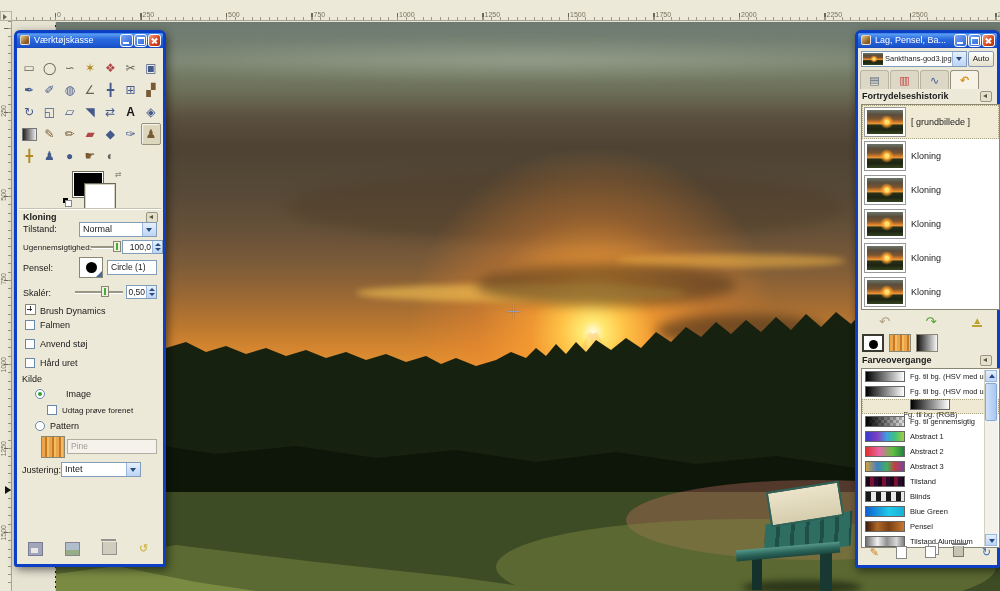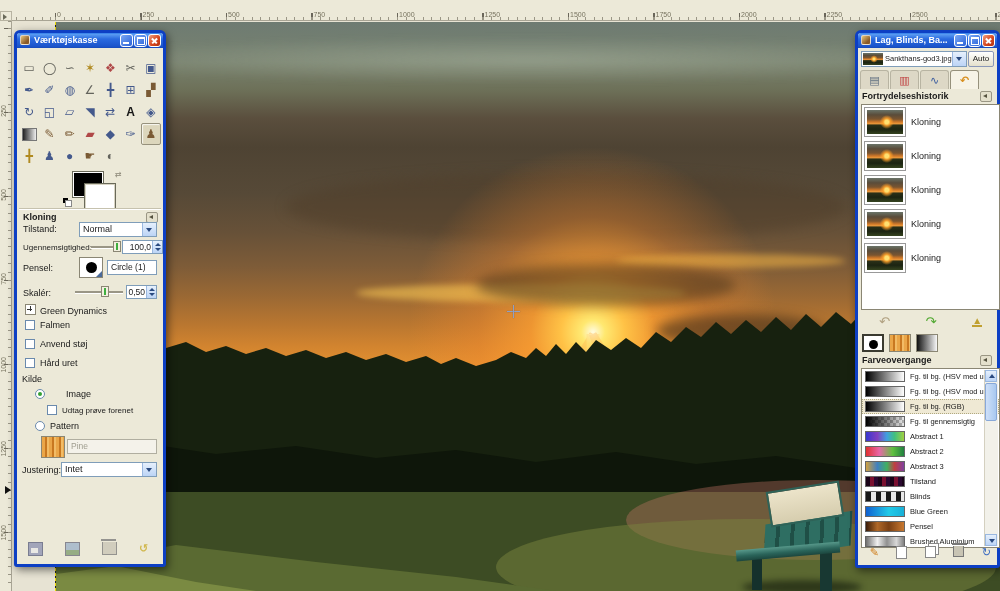--- a/index.html
+++ b/index.html
@@ -53,21 +53,21 @@
   .bench .shadow{position:absolute;left:6px;top:96px;width:120px;height:14px;border-radius:50%;background:rgba(10,16,8,.55);filter:blur(3px);}
   .cross{position:absolute;left:451px;top:283px;width:13px;height:13px;}
   .cross i{position:absolute;background:#8fa0c4;box-shadow:0 0 1px #3c4a70;}
   .cross .ch{left:0;top:6px;width:13px;height:1px;}
   .cross .cv{left:6px;top:0;width:1px;height:13px;}
 
   
   .win{background:#ece9d8;border:3px solid #0d3fc4;border-radius:6px 6px 3px 3px;box-shadow:2px 3px 9px rgba(0,0,0,.5);box-sizing:border-box;}
   .tbar{position:absolute;left:0;top:0;right:0;height:15px;border-radius:3px 3px 0 0;
     background:linear-gradient(180deg,#2a78e8 0%,#5a9cf2 8%,#2a6ae0 40%,#1c55cc 88%,#164aba 100%);
-    color:#fff;font-weight:bold;font-size:9px;line-height:15px;padding-left:17px;box-sizing:border-box;white-space:nowrap;}
+    color:#fff;font-weight:normal;font-size:9px;line-height:15px;padding-left:17px;box-sizing:border-box;white-space:nowrap;}
   .wicon{position:absolute;left:3px;top:2px;width:10px;height:10px;border-radius:2px;background:linear-gradient(135deg,#e8c87a,#8a5a28 70%);border:1px solid rgba(255,255,255,.7);box-sizing:border-box;}
   .wbtns{position:absolute;right:2px;top:1px;display:flex;gap:1px;}
   .wbtn{position:relative;width:13px;height:13px;border:1px solid #fff;border-radius:3px;background:linear-gradient(135deg,#7aa8f4,#2a62d8);box-sizing:border-box;}
   .wbtn.close{background:linear-gradient(135deg,#f0a080,#d84820 55%,#b03010);}
   .wbtn .bar{position:absolute;left:2px;bottom:2px;width:6px;height:2px;background:#fff;}
   .wbtn .box{position:absolute;left:2px;top:2px;width:6px;height:5px;border:1px solid #fff;border-top-width:2px;}
   .wbtn .x1,.wbtn .x2{position:absolute;left:2px;top:5px;width:7px;height:1.5px;background:#fff;}
   .wbtn .x1{transform:rotate(45deg);} .wbtn .x2{transform:rotate(-45deg);}
   .content{position:absolute;left:0;top:15px;right:0;bottom:0;font-size:9px;color:#1a1a1a;}
 
@@ -149,21 +149,21 @@
   .ubar{position:absolute;left:3px;top:263px;width:139px;height:20px;display:flex;align-items:center;justify-content:space-around;font-size:13px;}
   .uundo{color:#b0a080;} .uredo{color:#50a830;} .uclear{color:#c0a030;font-size:10px;border-bottom:2px solid #c0a030;line-height:9px;}
   .selrow{position:absolute;left:4px;top:286px;height:20px;display:flex;gap:5px;}
   .selbtn{position:relative;width:22px;height:18px;background:#fff;border:1px solid #8a8674;box-sizing:border-box;}
   .selbtn.cur{border:2px solid #3a3a30;}
   .selbtn .dot{position:absolute;left:5px;top:3.5px;width:9px;height:9px;border-radius:50%;background:#000;}
   .selbtn.pat{background:repeating-linear-gradient(90deg,#eaa648 0 3px,#c87820 3px 5px,#f2bc66 5px 7px);}
   .selbtn.grd{background:linear-gradient(90deg,#111,#f8f8f8);}
   .gradlist{position:absolute;left:3px;top:320px;width:139px;height:180px;background:#fff;border:1px solid #8a8674;box-sizing:border-box;overflow:hidden;}
   .grow{position:relative;height:15px;display:flex;align-items:center;}
-  .grow.sel{background:#efe9d4;outline:1px dotted #b0a880;outline-offset:-1px;}
+  .grow.sel{background:#efe9d4;outline:1px dotted #b0a880;outline-offset:-1px;flex-direction:column;}
   .gsw{width:40px;height:11px;border:1px solid #666;margin:0 5px 0 3px;box-sizing:border-box;flex:none;}
   .glabel{font-size:7.5px;white-space:nowrap;}
   .g-bw{background:linear-gradient(90deg,#000,#fff);}
   .g-alpha{background-image:linear-gradient(90deg,#000,rgba(0,0,0,0)),
     linear-gradient(45deg,#b0b0b0 25%,transparent 25%,transparent 75%,#b0b0b0 75%),
     linear-gradient(45deg,#b0b0b0 25%,#e8e8e8 25%,#e8e8e8 75%,#b0b0b0 75%);
     background-size:100% 100%,6px 6px,6px 6px;background-position:0 0,0 0,3px 3px;}
   .g-ab1{background:linear-gradient(90deg,#3838d0,#8040c0 30%,#40a0e0 55%,#40c080 75%,#a0d040);}
   .g-ab2{background:linear-gradient(90deg,#e03030,#e868a8 35%,#60c040 70%,#208040);}
   .g-ab3{background:linear-gradient(90deg,#d0a040,#4080c0 30%,#40b060 55%,#c04040 75%,#8040a0);}
@@ -437,21 +437,21 @@
       </div>
       <div class="spin" style="left:109px;top:237px;width:31px">
         <span>0,50</span>
         <span class="ud">
             <i class="up"></i>
             <i class="dn"></i>
           </span>
       </div>
 
       <div class="expander" style="left:8px;top:256px;position:absolute">
-        <span class="pm"><i></i><u></u></span><span>Green Dynamics</span>
+        <span class="pm"><i></i><u></u></span><span>Brush Dynamics</span>
       </div>
 
       <span class="cb" style="left:8px;top:272px"></span>
       <div class="lbl" style="left:23px;top:272px">Falmen</div>
       <span class="cb" style="left:8px;top:291px"></span>
       <div class="lbl" style="left:23px;top:291px">Anvend støj</div>
       <span class="cb" style="left:8px;top:310px"></span>
       <div class="lbl" style="left:23px;top:310px">Hård uret</div>
 
       <div class="lbl" style="left:5px;top:326px">Kilde</div>
@@ -460,40 +460,40 @@
       <span class="cb" style="left:30px;top:357px"></span>
       <div class="lbl lbl8" style="left:45px;top:358px">Udtag prøve forenet</div>
       <span class="radio" style="left:18px;top:373px"></span>
       <div class="lbl" style="left:33px;top:373px">Pattern</div>
       <div class="patswatch" style="left:24px;top:388px"></div>
       <div class="field dis" style="left:50px;top:391px;width:90px">
         <span>Pine</span>
       </div>
 
       <div class="lbl" style="left:5px;top:417px">Justering:</div>
-      <div class="xpselect" style="left:44px;top:414px;width:96px">
+      <div class="xpselect" style="left:44px;top:414px;width:80px">
         <span>Intet</span>
         <span class="dd">
             <i></i>
           </span>
       </div>
 
       <div class="tbicons">
         <span class="ticn floppy"></span>
         <span class="ticn imgrev"></span>
         <span class="ticn trash"></span>
         <span class="ticn resetic">↺</span>
       </div>
     </div>
   </div>
 
   <div class="abs win rpanel">
     <div class="tbar">
       <span class="wicon"></span>
-      <span>Lag, Blinds, Ba...</span>
+      <span>Lag, Pensel, Ba...</span>
       <span class="wbtns">
         <span class="wbtn">
             <i class="bar"></i>
           </span>
         <span class="wbtn">
             <i class="box"></i>
           </span>
         <span class="wbtn close">
             <i class="x1"></i>
             <i class="x2"></i>
@@ -524,20 +524,24 @@
             <span style="color:#d89020;font-weight:bold">↶</span>
           </span>
       </div>
 
       <div class="phead" style="top:43px">Fortrydelseshistorik</div>
       <div class="menubtn" style="top:43px">
           <i></i>
         </div>
 
       <div class="undolist">
+        <div class="urow sel">
+            <span class="uthumb sunthumb"></span>
+            <span class="ulabel">[ grundbillede ]</span>
+          </div>
           <div class="urow">
             <span class="uthumb sunthumb"></span>
             <span class="ulabel">Kloning</span>
           </div>
           <div class="urow">
             <span class="uthumb sunthumb"></span>
             <span class="ulabel">Kloning</span>
           </div>
           <div class="urow">
             <span class="uthumb sunthumb"></span>
@@ -611,21 +615,21 @@
           <div class="grow">
             <span class="gsw g-bluegreen"></span>
             <span class="glabel">Blue Green</span>
           </div>
           <div class="grow">
             <span class="gsw g-browns"></span>
             <span class="glabel">Pensel</span>
           </div>
           <div class="grow">
             <span class="gsw g-alu"></span>
-            <span class="glabel">Brushed Aluminium</span>
+            <span class="glabel">Tilstand Aluminium</span>
           </div>
         <div class="scroll">
           <span class="sarrow up">
               <i></i>
             </span>
           <span class="sthumb"></span>
           <span class="sarrow down">
               <i></i>
             </span>
         </div>

